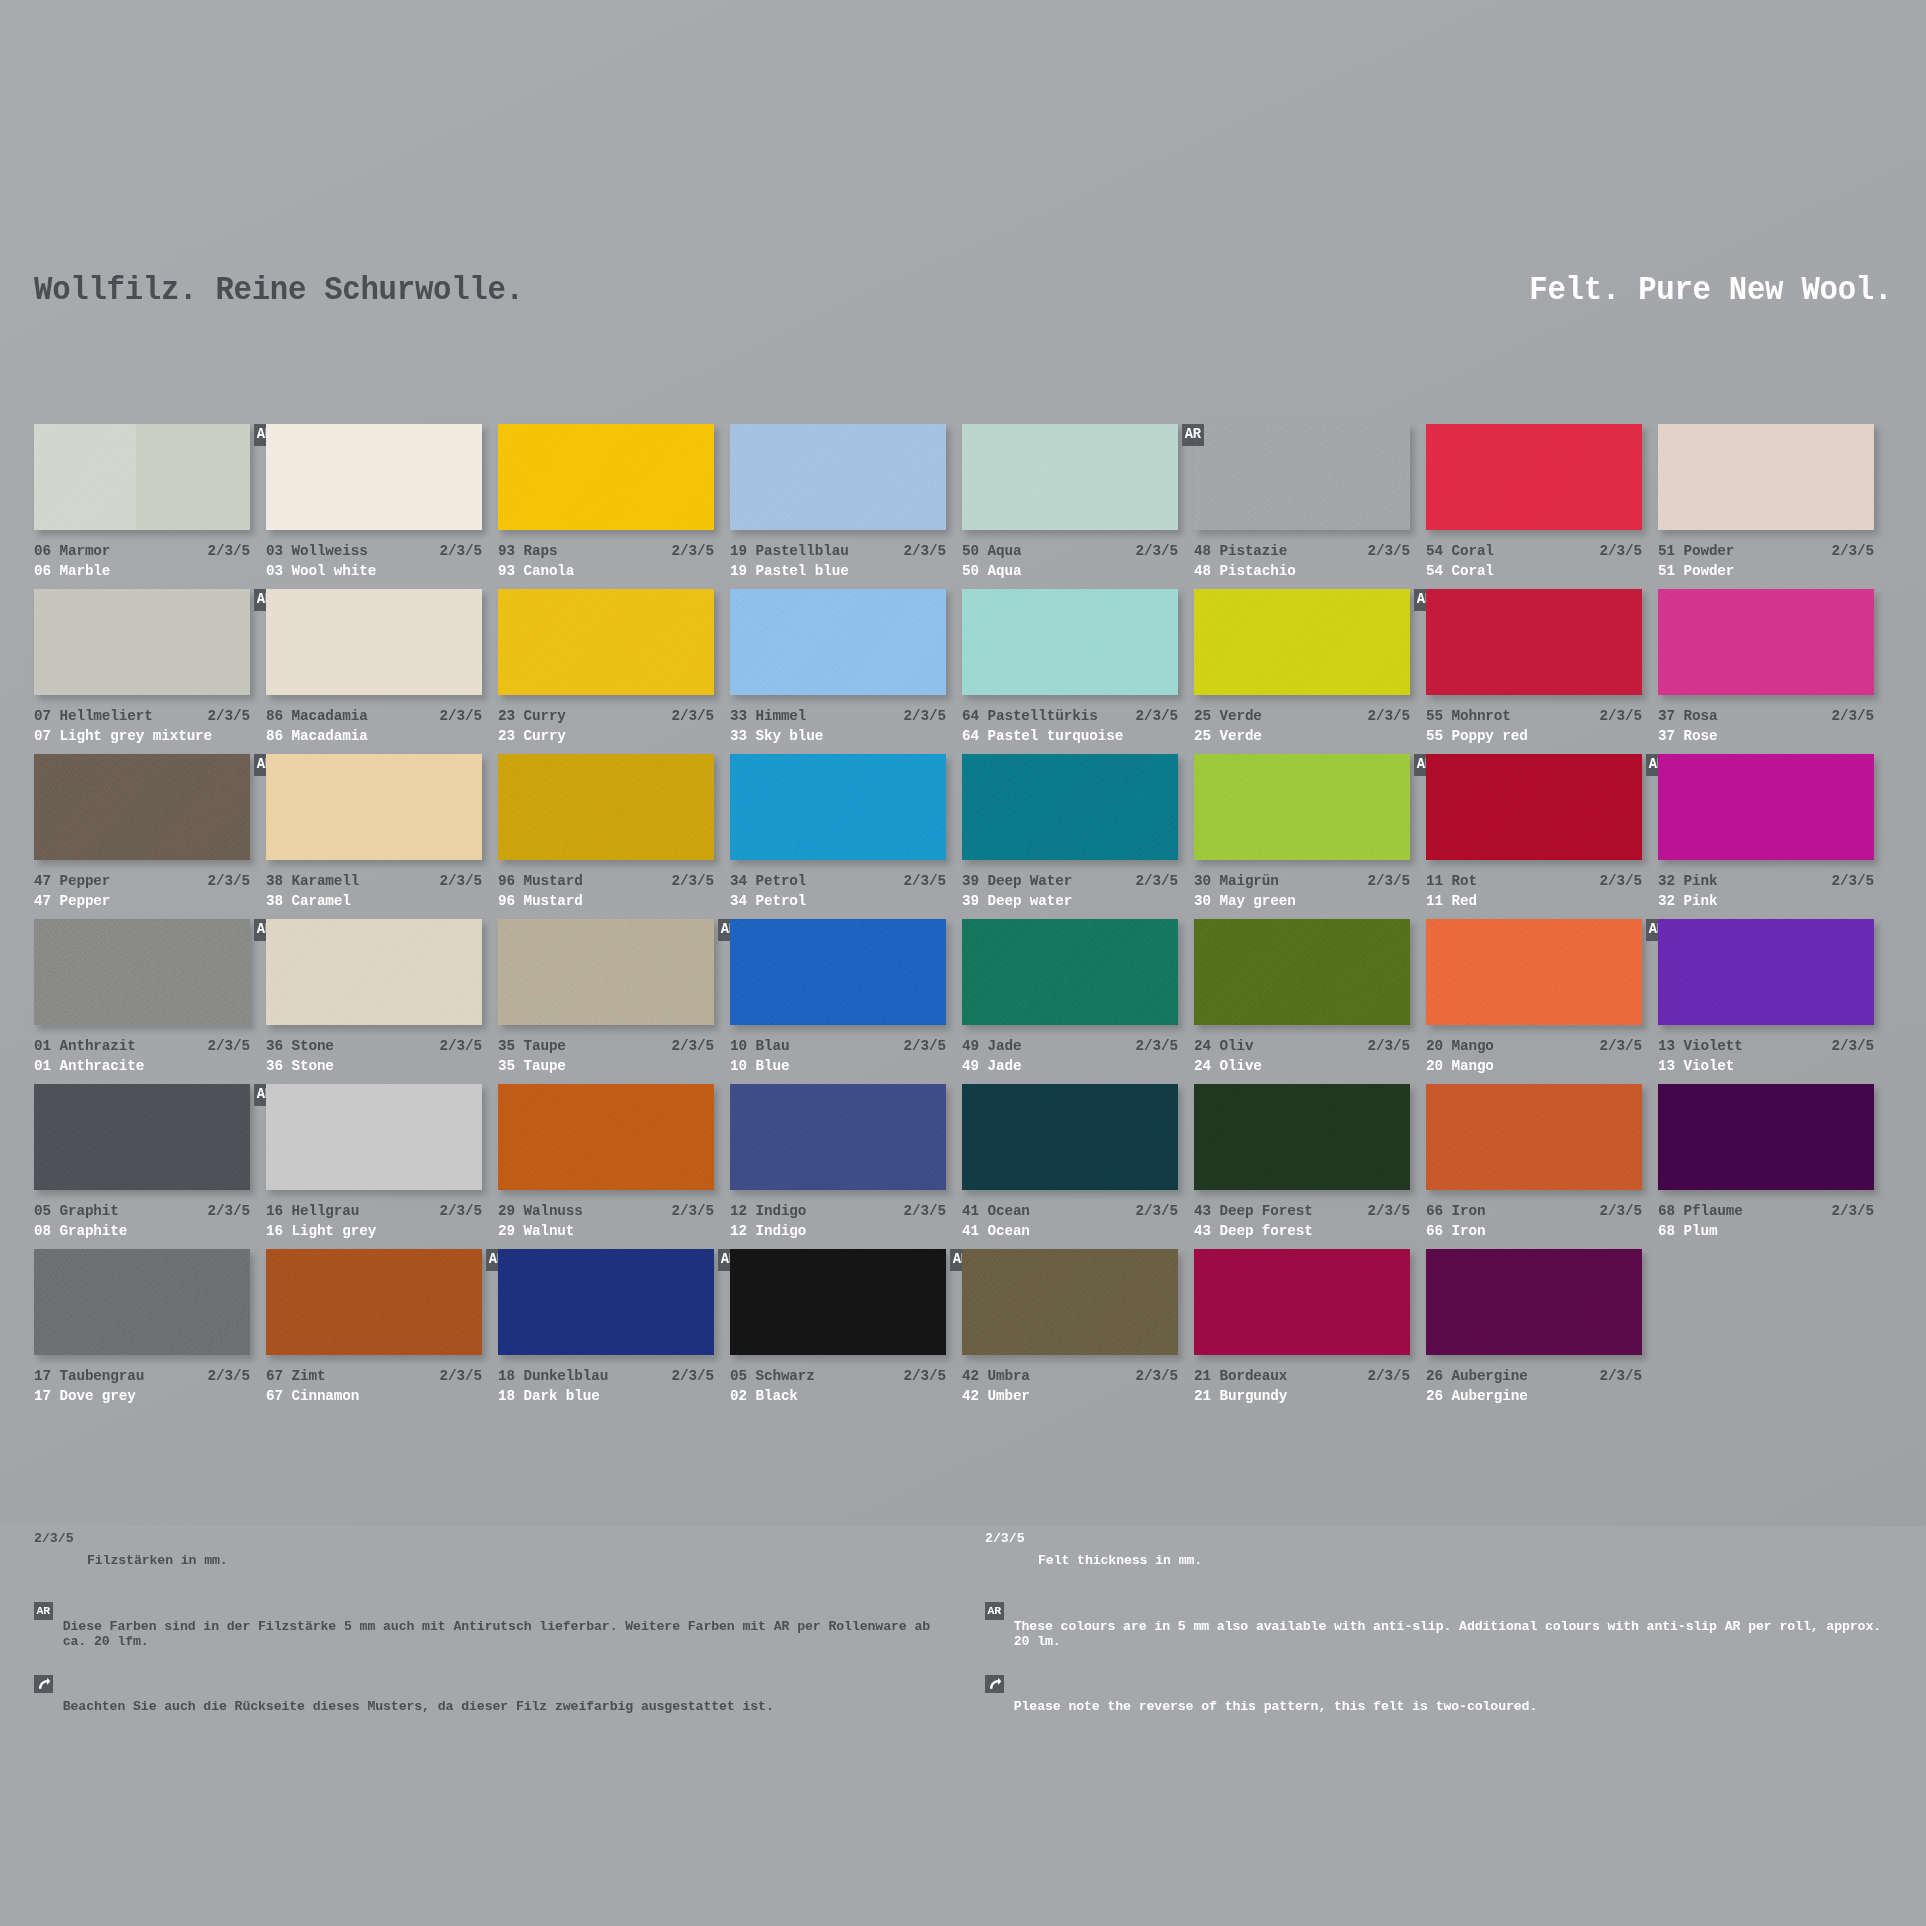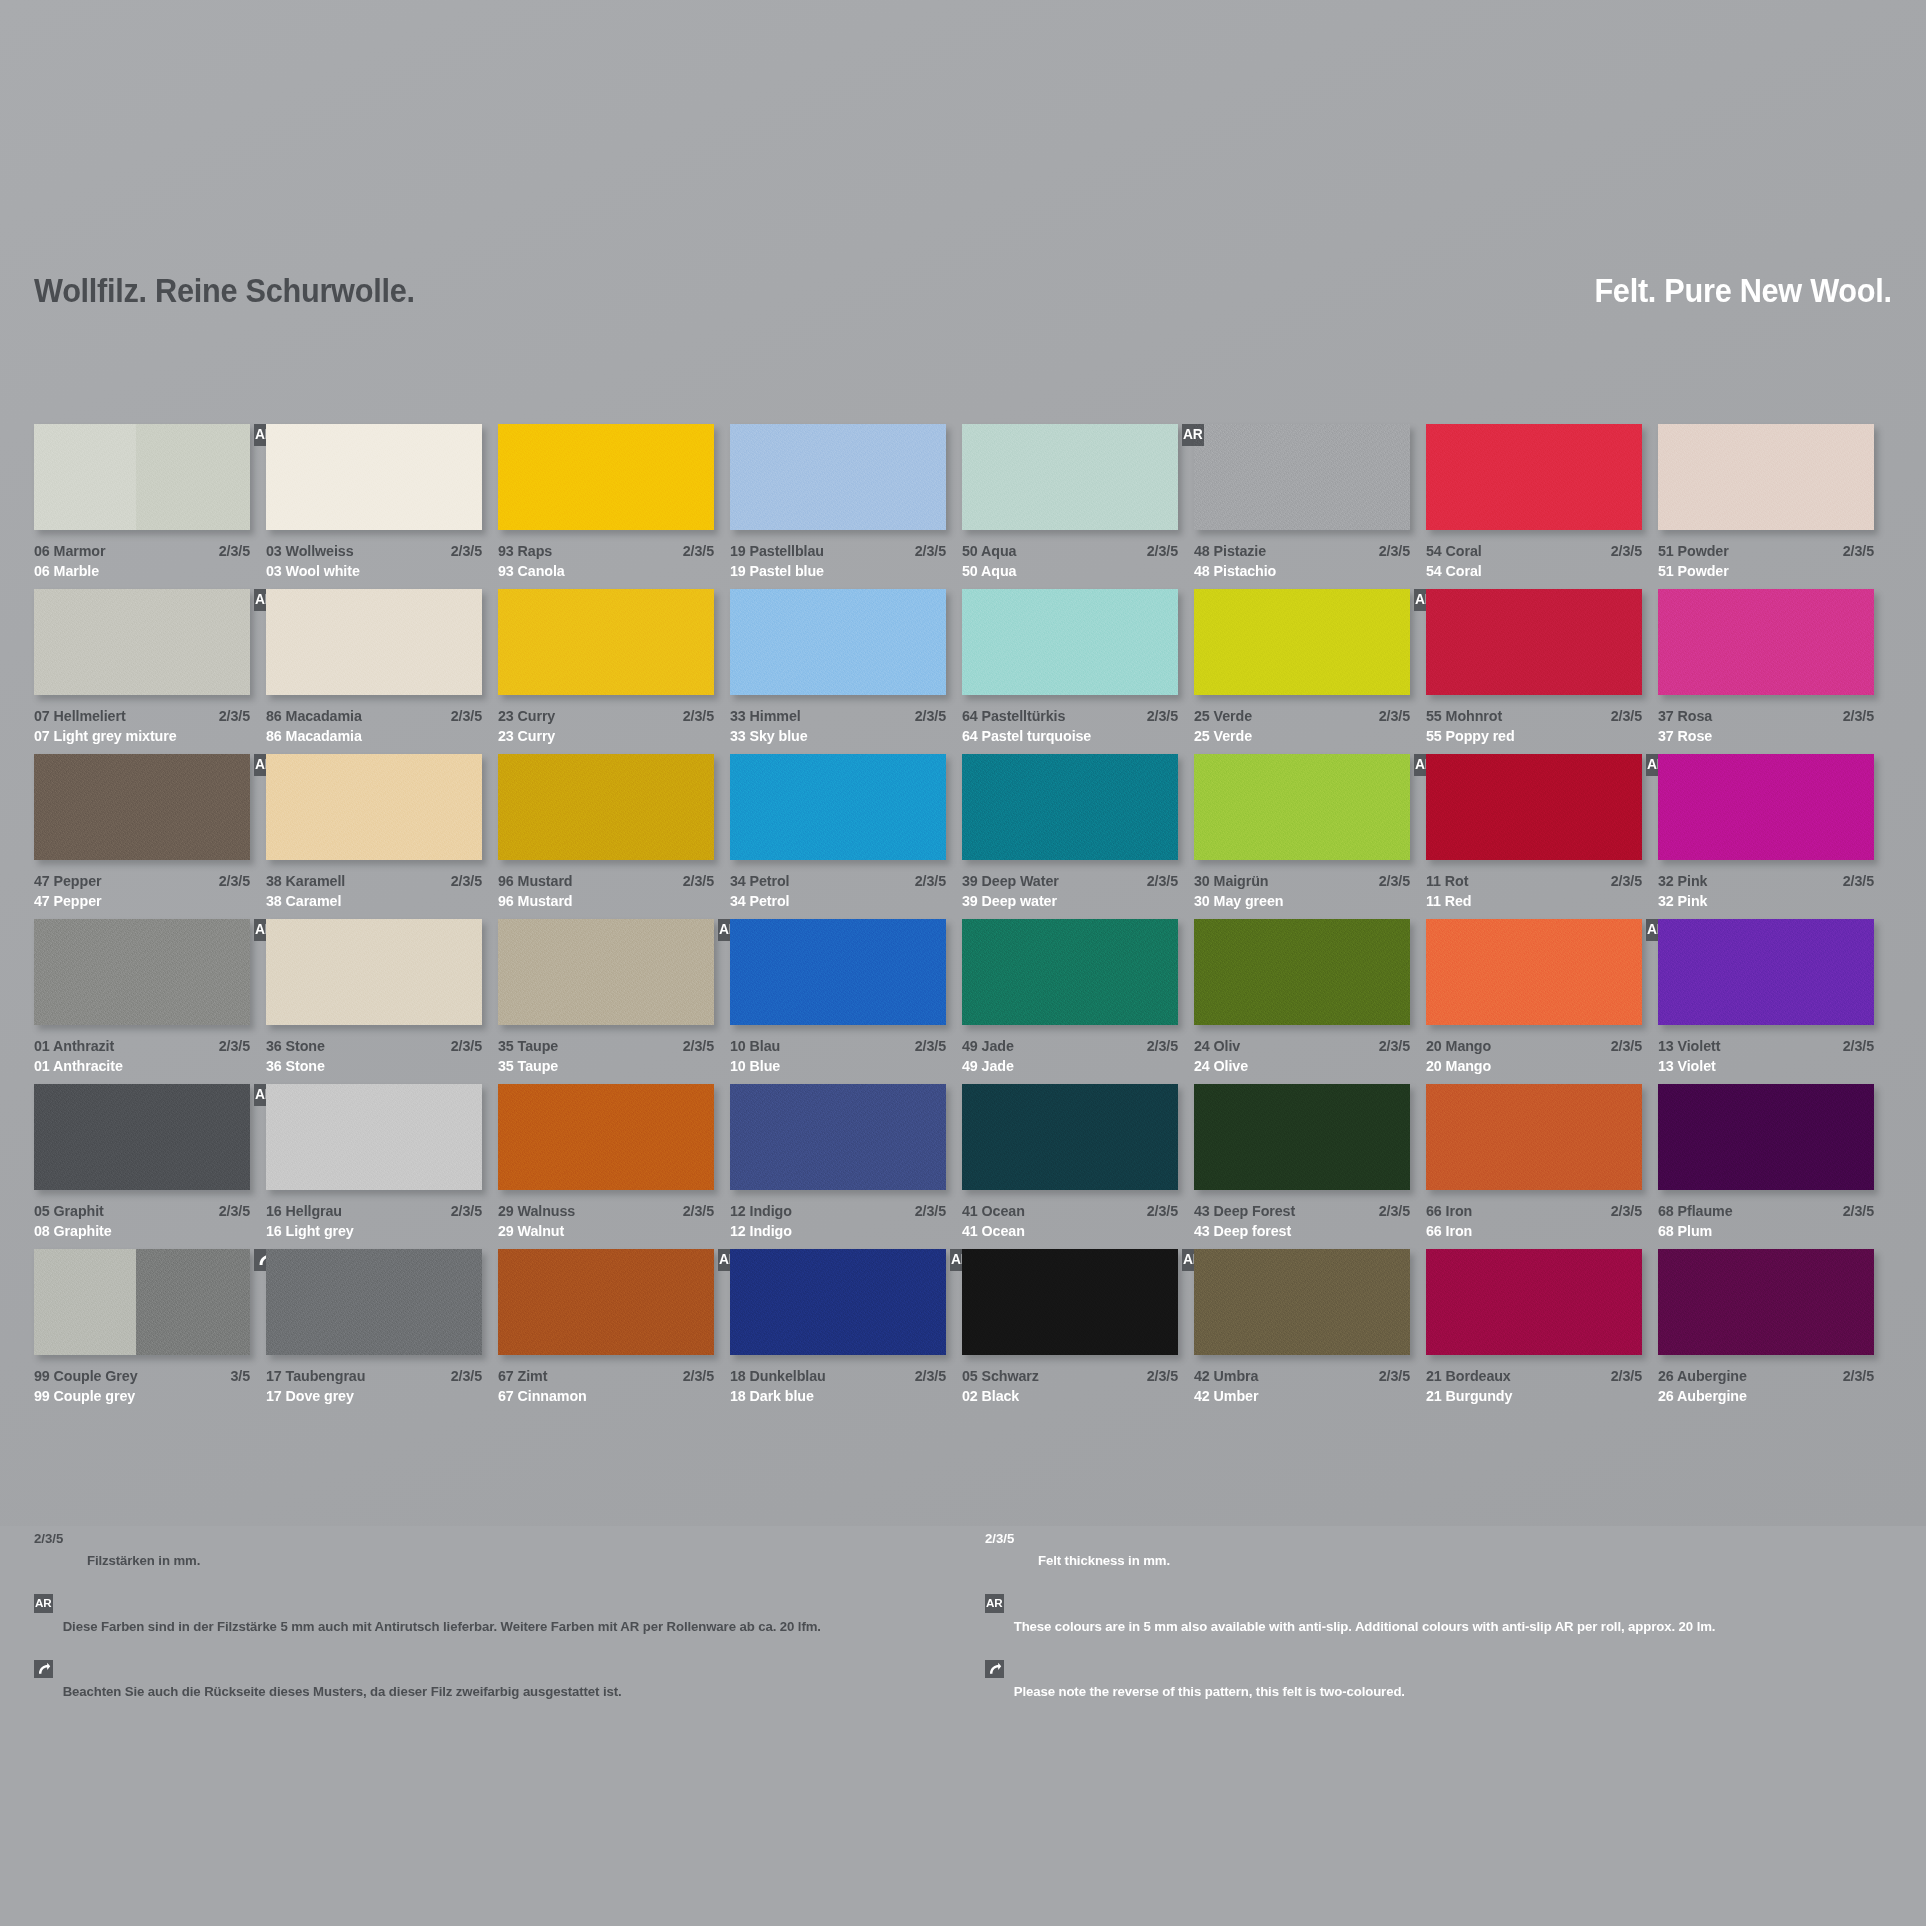--- a/index.html
+++ b/index.html
@@ -6,20 +6,21 @@
   html, body {
     width: 1926px; height: 1926px;
     background: #a5a7aa;
     font-family: "Liberation Sans", sans-serif;
     overflow: hidden;
   }
   .page {
     position: relative;
     width: 1926px; height: 1526px;
     background: linear-gradient(155deg,#a9abae 0%, #a4a6a9 45%, #9fa1a4 100%);
+    font-family: Liberation Mono, monospace;
   }
 
   
   .header {
     position: absolute;
     left: 34px; right: 34px;
     top: 272px;
     display: flex;
     justify-content: space-between;
     align-items: baseline;
@@ -640,40 +641,20 @@
       <div class="cell">
         <div class="swatch-wrap">
           <div class="swatch" style="background: rgb(68, 6, 74);"></div>
         </div>
         <div class="lbl-row lbl-de">
           <span class="t-de">68 Pflaume</span>
           <span class="t-thk">2/3/5</span>
         </div>
         <div class="lbl-row lbl-en">
           <span class="t-en">68 Plum</span>
-        </div>
-      </div>
-      <div class="cell">
-        <div class="swatch-wrap">
-          <div class="swatch" style="background: rgb(185, 187, 180);">
-            <div class="half-l" style="background: rgb(185, 187, 180);"></div>
-            <div class="half-r" style="background: rgb(123, 125, 124);"></div>
-          </div>
-          <div class="badge flip">
-            <svg viewBox="0 0 39 39" aria-hidden="true">
-              <path d="M10 29 C10 15, 22 10.5, 27.5 10.5 L27.5 5.5 L34 13.5 L27.5 21.5 L27.5 16 C23 16, 15.5 19, 15.5 29 Z" fill="#ffffff"></path>
-            </svg>
-          </div>
-        </div>
-        <div class="lbl-row lbl-de">
-          <span class="t-de">99 Couple Grey</span>
-          <span class="t-thk">3/5</span>
-        </div>
-        <div class="lbl-row lbl-en">
-          <span class="t-en">99 Couple grey</span>
         </div>
       </div>
       <div class="cell">
         <div class="swatch-wrap">
           <div class="swatch" style="background: rgb(110, 113, 116);"></div>
         </div>
         <div class="lbl-row lbl-de">
           <span class="t-de">17 Taubengrau</span>
           <span class="t-thk">2/3/5</span>
         </div>

